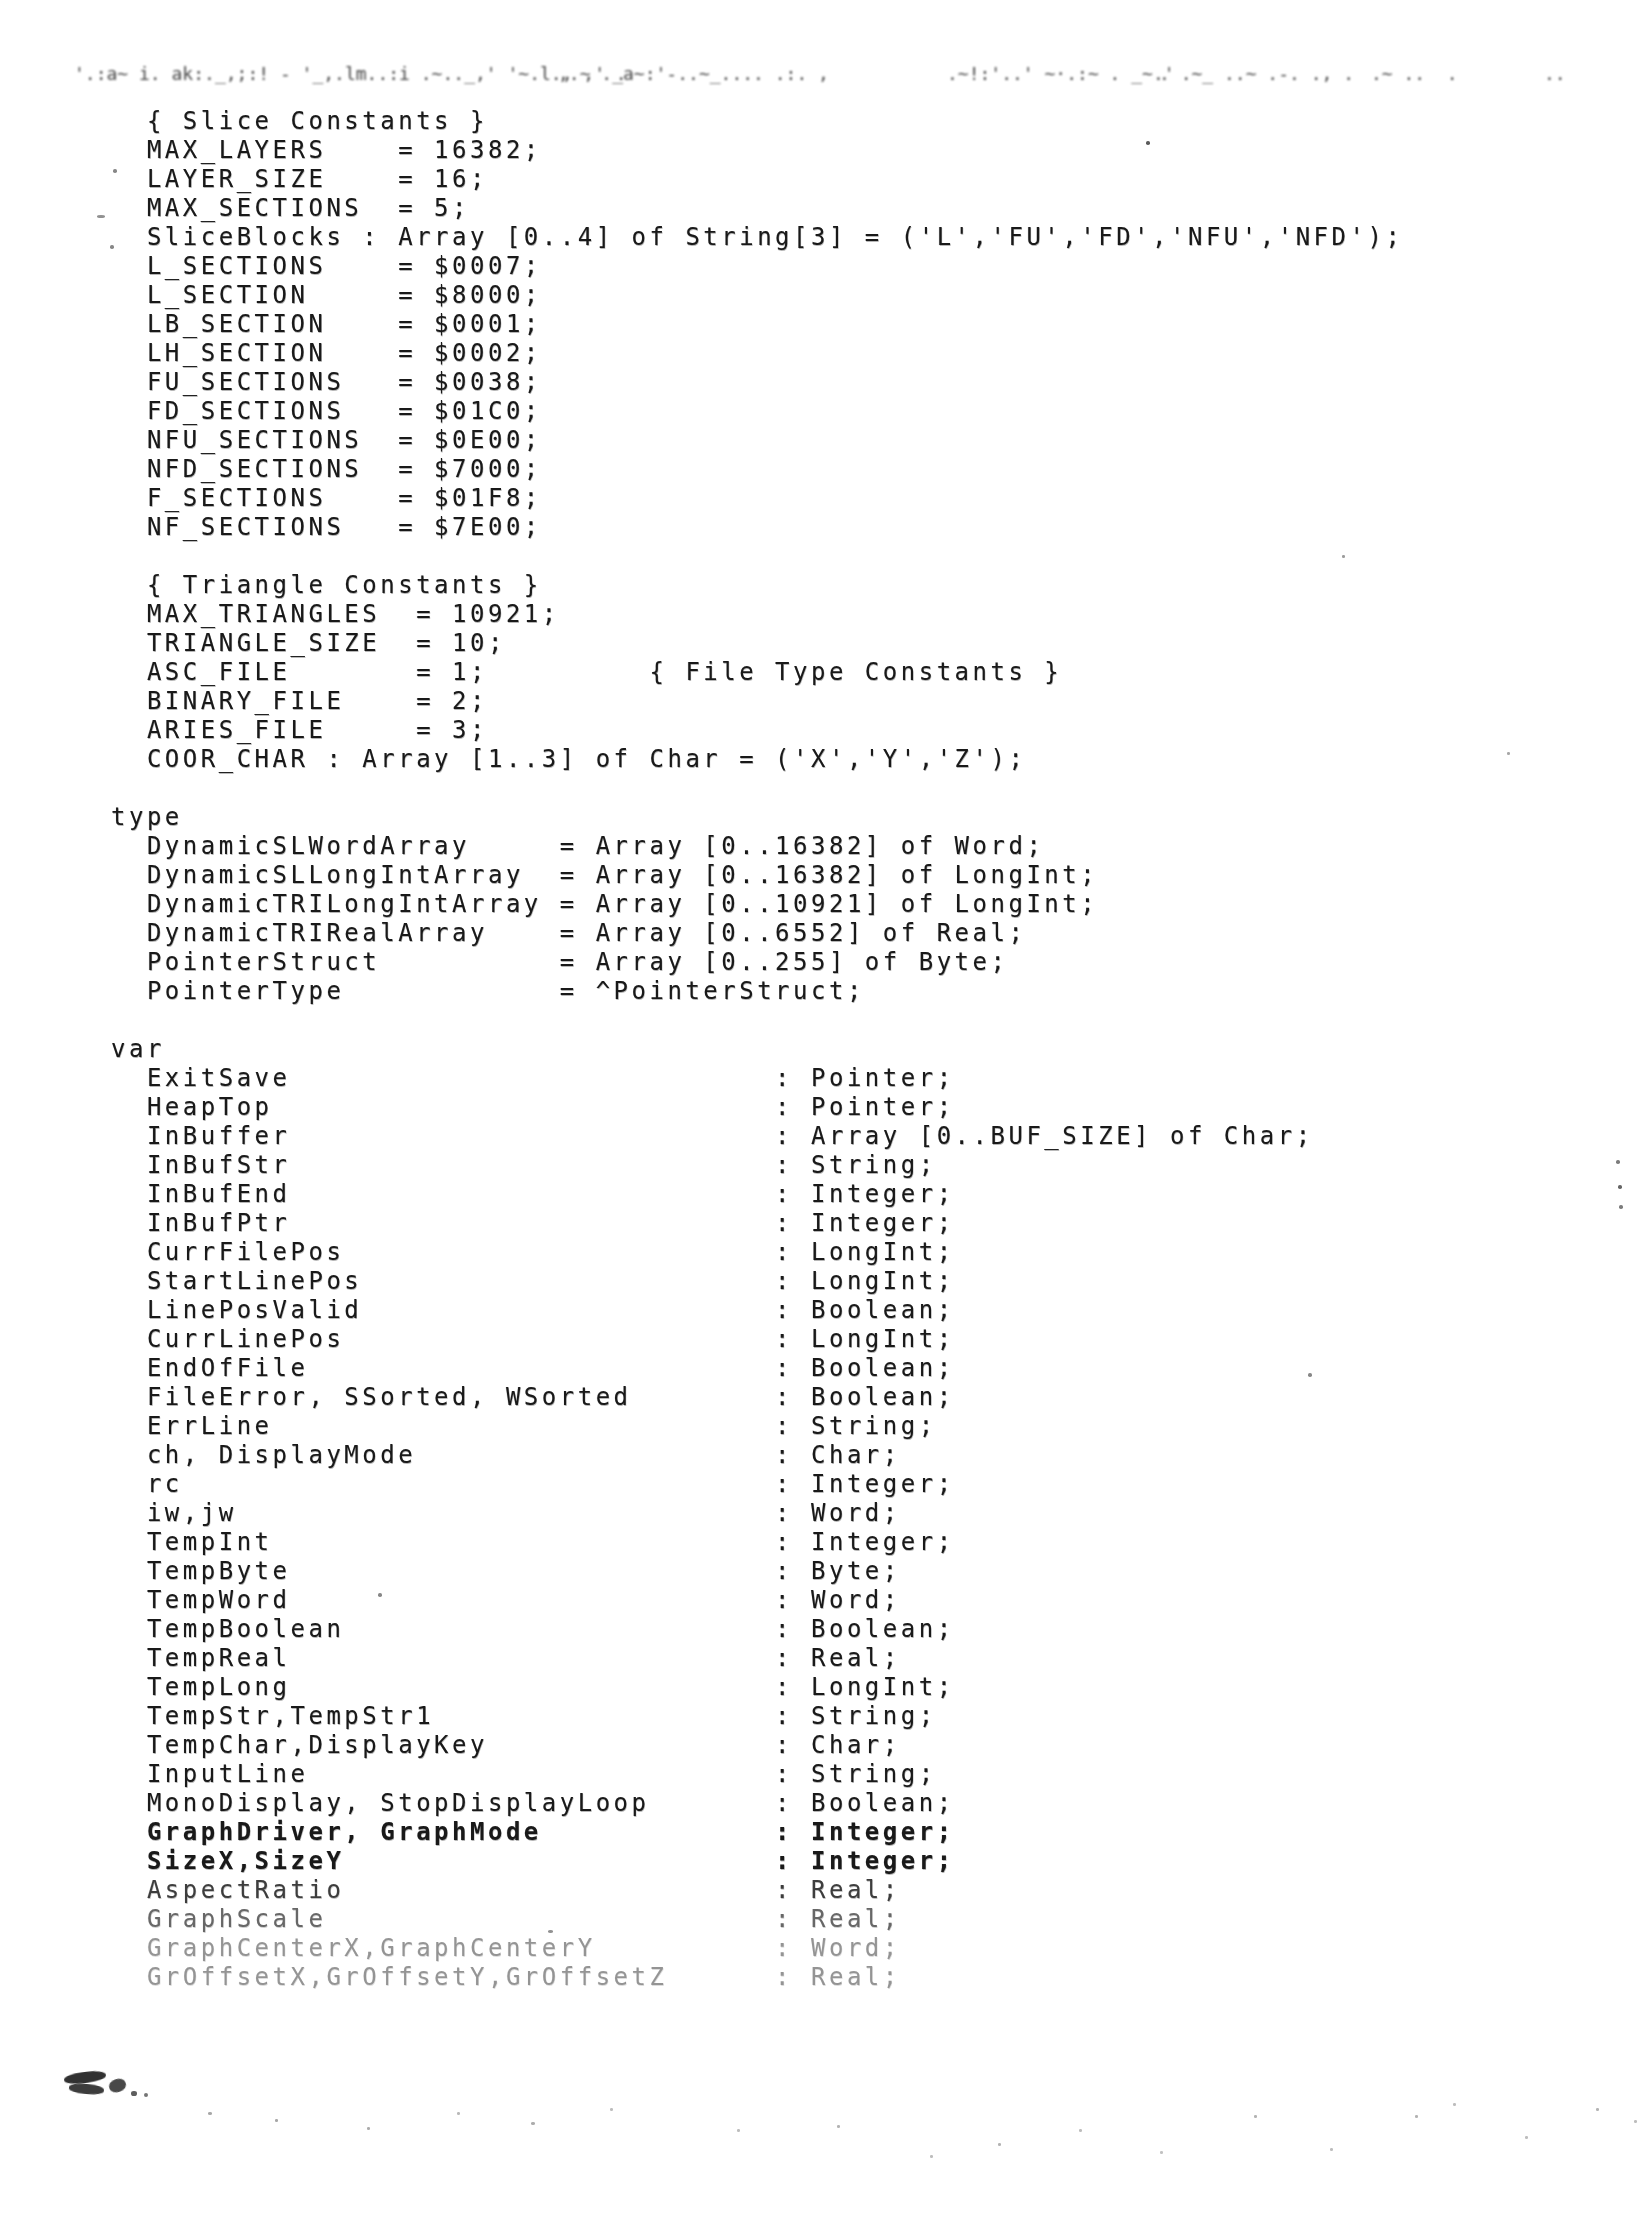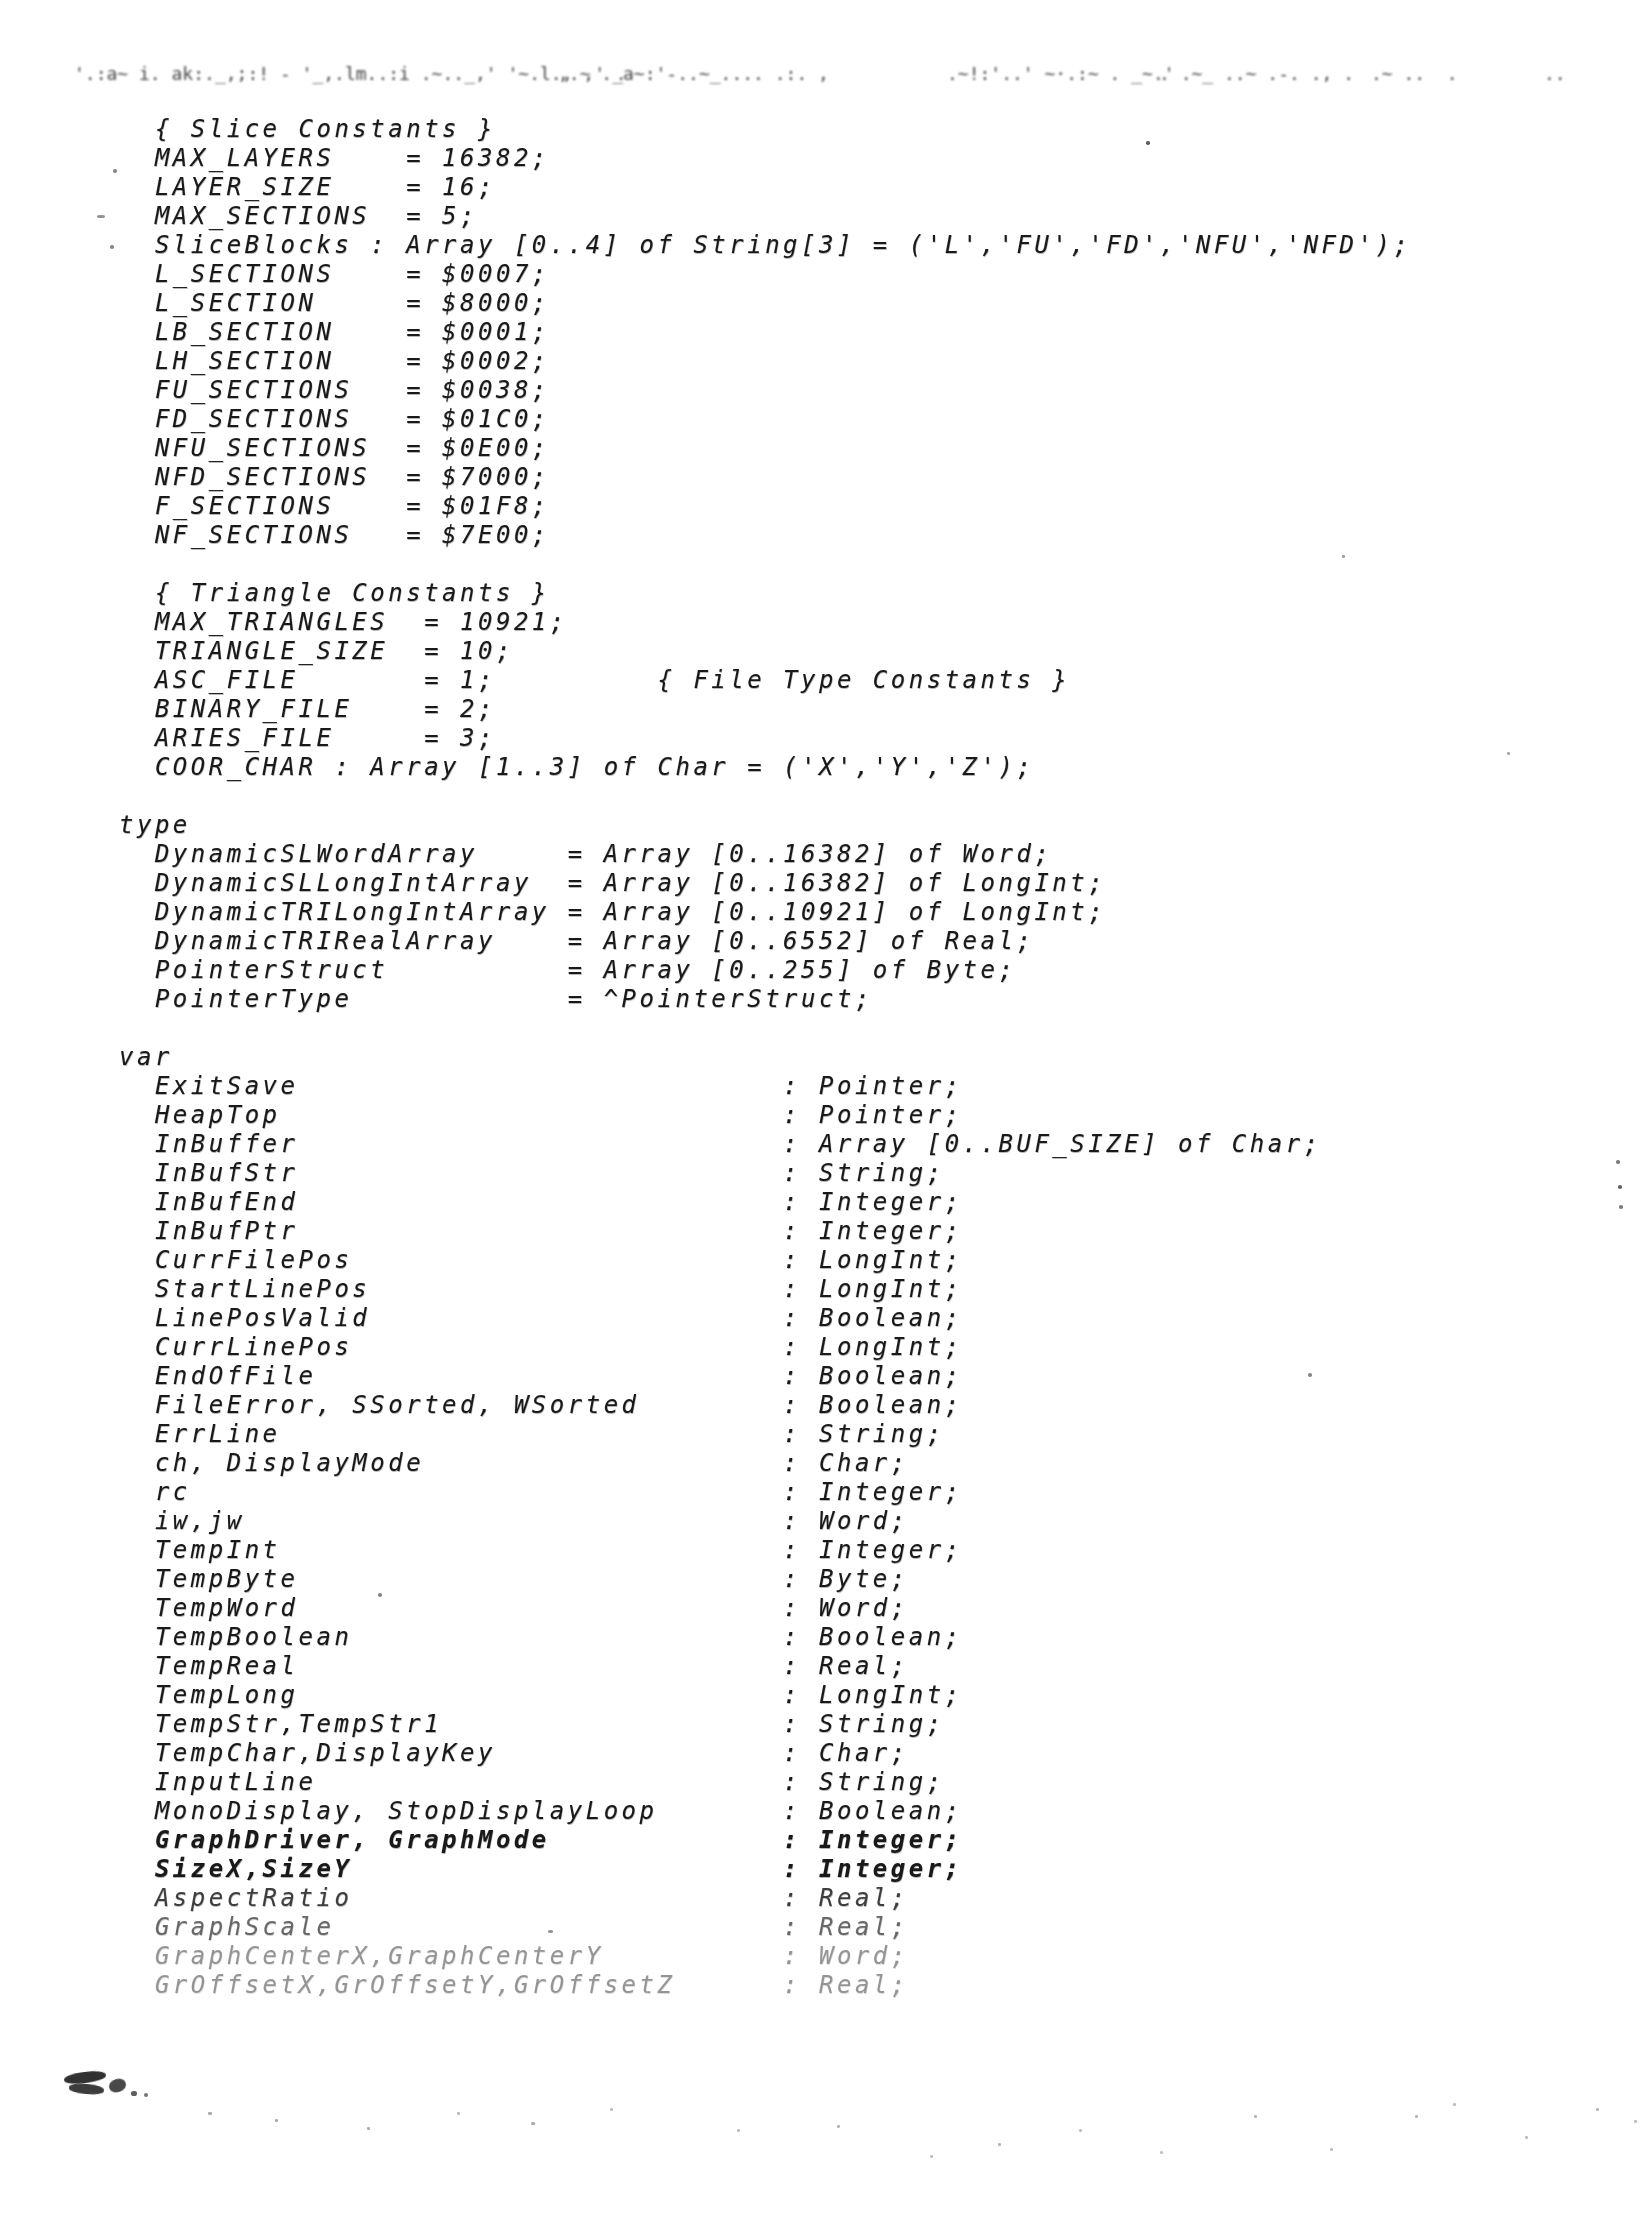--- a/index.html
+++ b/index.html
@@ -9,28 +9,27 @@
     background:#ffffff;
     position:relative;
     overflow:hidden;
     font-family:"DejaVu Sans Mono",monospace;
   }
   .scan-page{position:absolute;inset:0;}
   
   .listing{
     position:absolute;
     left:111px;top:107px;
-    margin:8px;
+    margin:0;
     font-family:"DejaVu Sans Mono",monospace;
     font-size:24px;
     line-height:29px;
     letter-spacing:3.5px;
     color:#191919;
     text-shadow:0.5px 0.5px 0 rgba(12,12,12,.30), -0.3px 0.2px 0 rgba(12,12,12,.16);
-    font-style:italic;
   }
   .code-line{min-height:29px;white-space:pre;}
   .code-line.bold{font-weight:bold;}
   .code-line.fade0{opacity:.84;}
   .code-line.fade1{opacity:.66;}
   .code-line.fade2{opacity:.46;filter:blur(0.6px);}
   
   .header-smudge{
     position:absolute;top:54px;left:74px;width:1531px;height:42px;
     filter:blur(1px);

